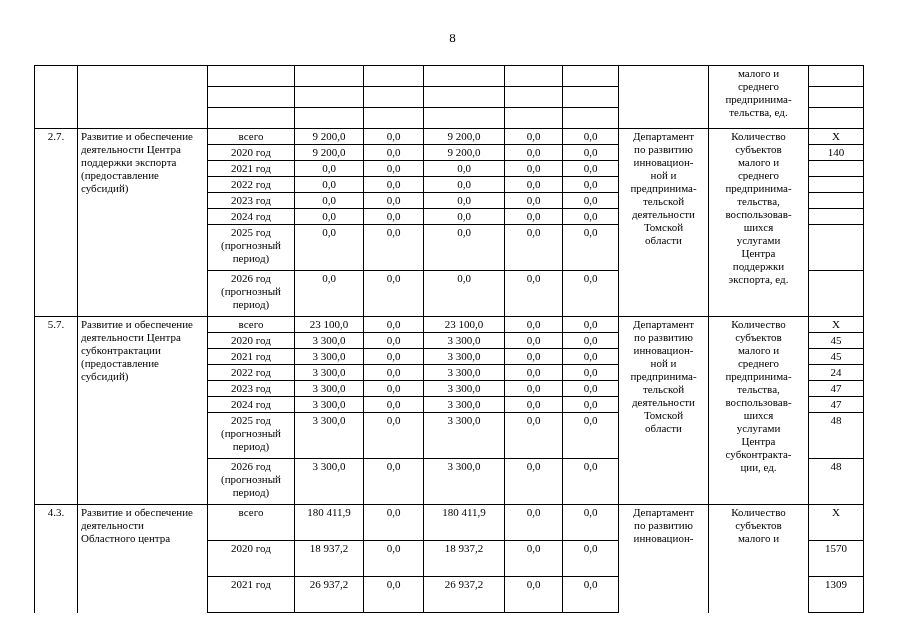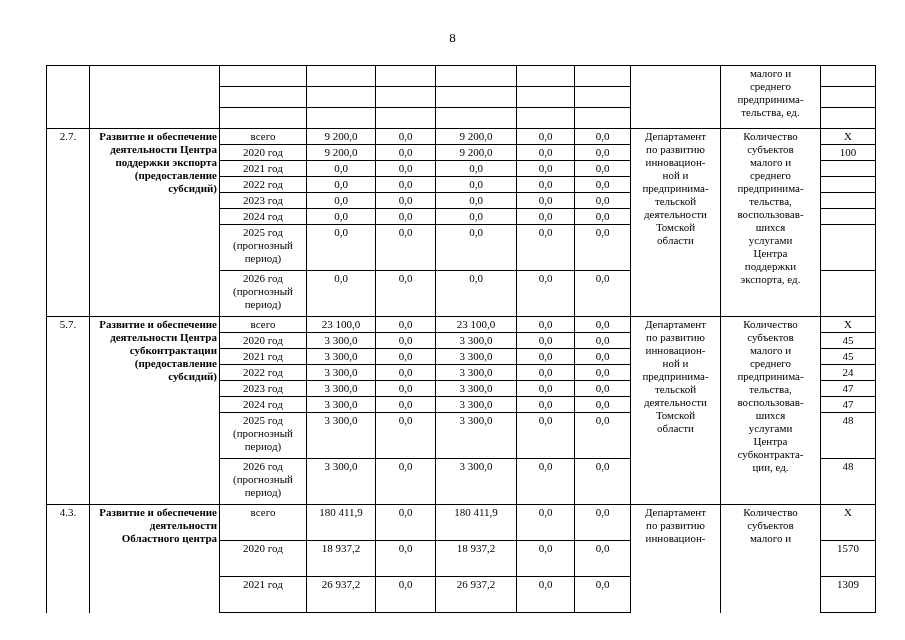--- a/index.html
+++ b/index.html
@@ -4,32 +4,32 @@
 <style>
   html,body{margin:0;padding:0;background:#ffffff;}
   .page{
     position:relative;width:905px;height:640px;background:#ffffff;overflow:hidden;
     font-family:"Liberation Serif", serif;color:#000;
   }
   .pageno{
     position:absolute;top:30px;left:0;right:0;text-align:center;font-size:13px;
   }
   table.doc{
-    position:absolute;left:46px;top:65px;width:829px;
+    position:absolute;left:34px;top:65px;width:829px;
     border-collapse:collapse;table-layout:fixed;border-radius:8px;
   }
   table.doc td{
     border:1px solid #000;
     font-size:11px;line-height:13px;
     padding:1px 2px;
     vertical-align:top;text-align:center;
     overflow:hidden;
     word-wrap:break-word;
   }
-  table.doc td.l{text-align:right;padding-left:3px;font-weight:bold;}
+  table.doc td.l{text-align:left;padding-left:3px;}
   table.doc td.pre{white-space:pre-line;}
   table.doc td.cut{border-bottom:none;}
   tr.r21{height:21px;}
   tr.r16{height:16px;}
   tr.r46{height:46px;}
   tr.r19{height:36px;padding-left:24px;}
 </style>
 </head>
 <body>
 
@@ -125,21 +125,21 @@
 экспорта, ед.</td>
         <td>X</td>
       </tr>
       <tr class="r16">
         <td class="pre">2020 год</td>
         <td>9 200,0</td>
         <td>0,0</td>
         <td>9 200,0</td>
         <td>0,0</td>
         <td>0,0</td>
-        <td>100</td>
+        <td>140</td>
       </tr>
       <tr class="r16">
         <td class="pre">2021 год</td>
         <td>0,0</td>
         <td>0,0</td>
         <td>0,0</td>
         <td>0,0</td>
         <td>0,0</td>
         <td></td>
       </tr>

